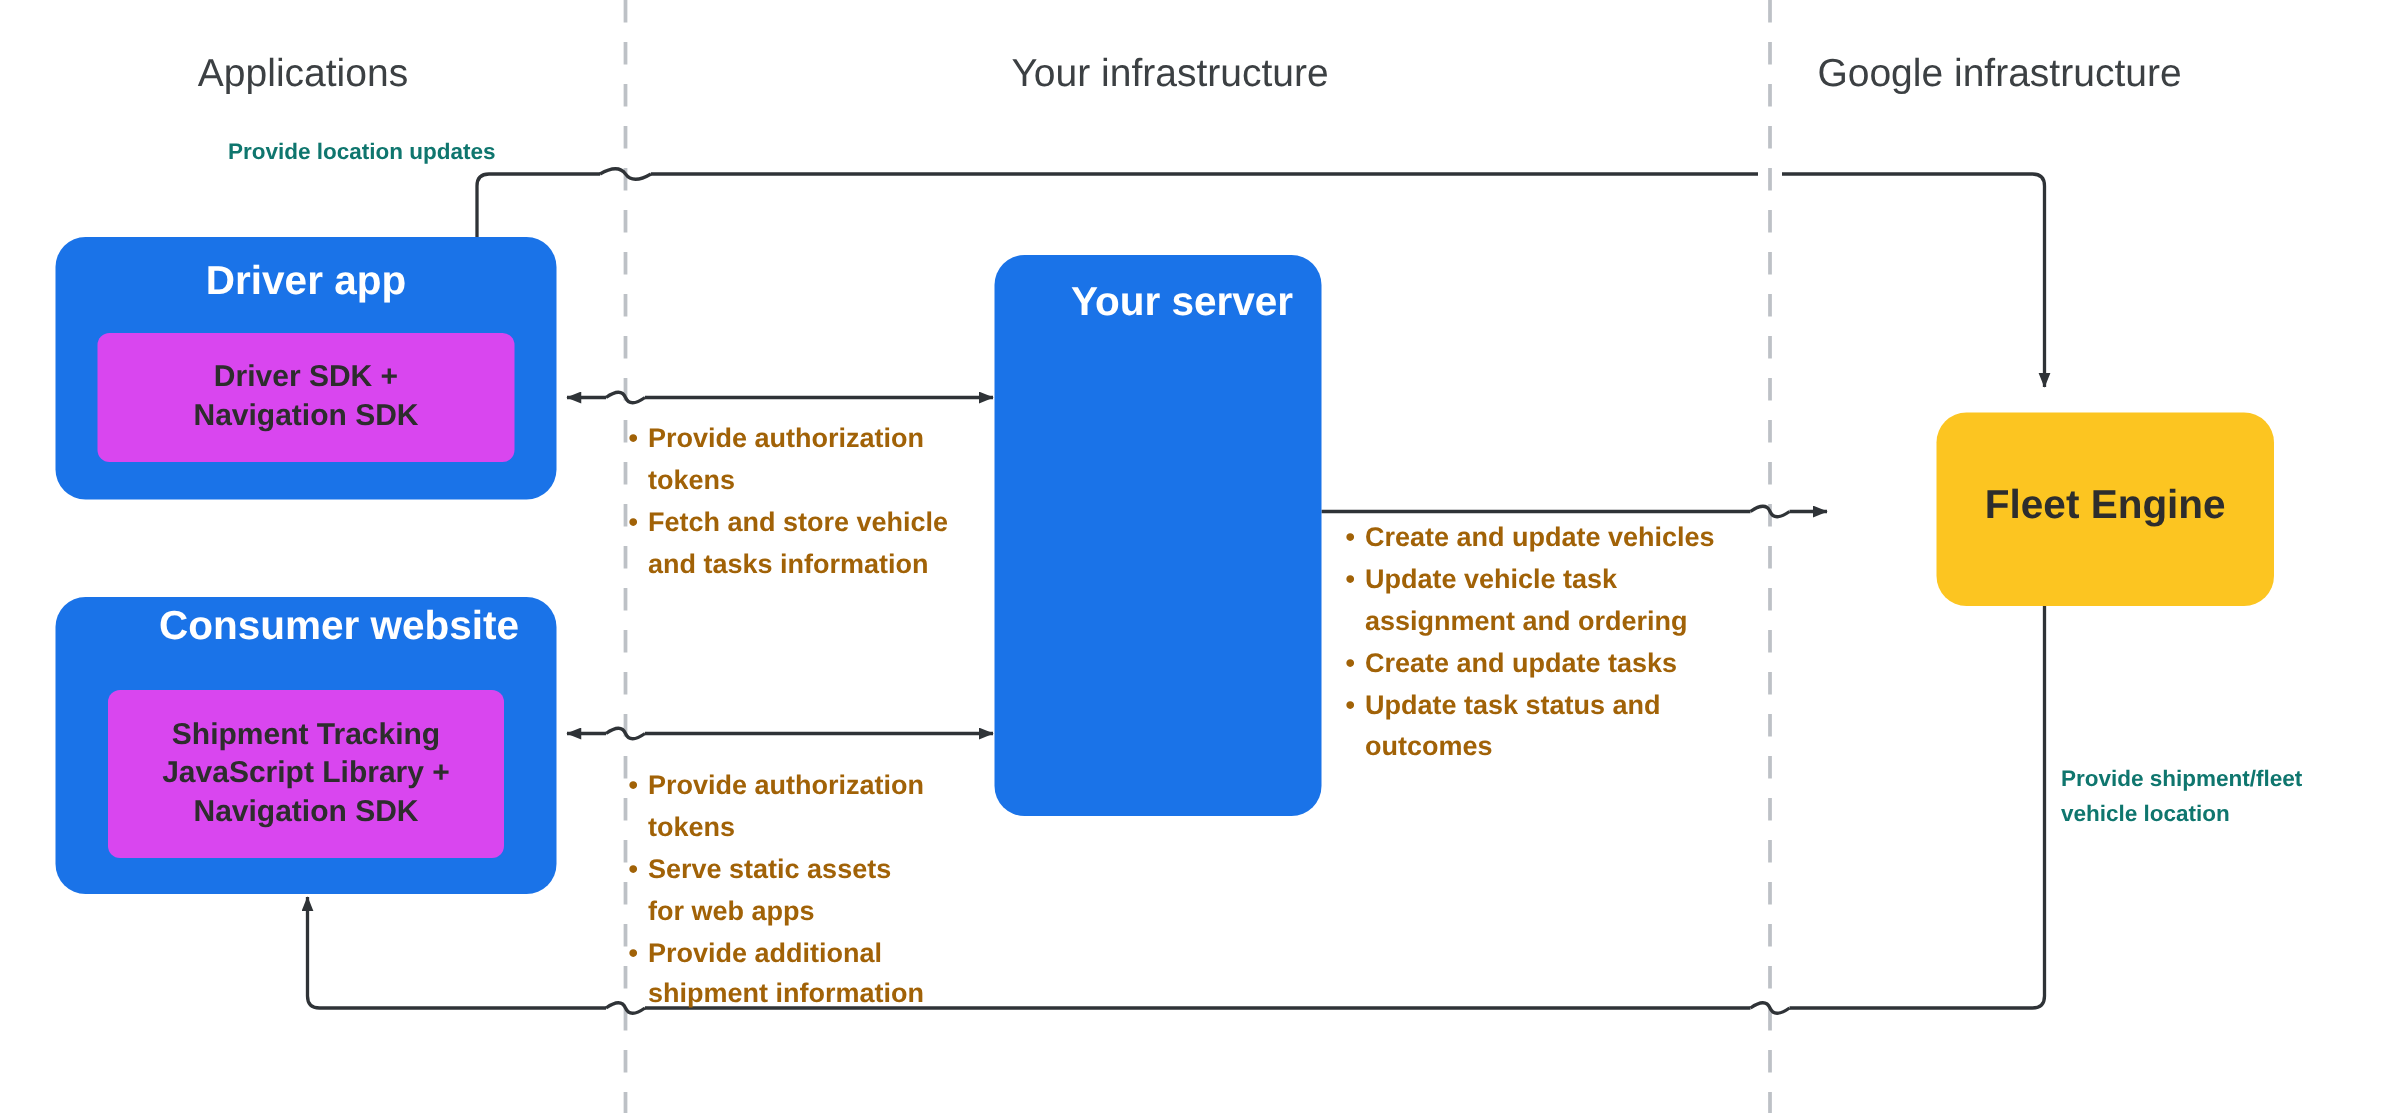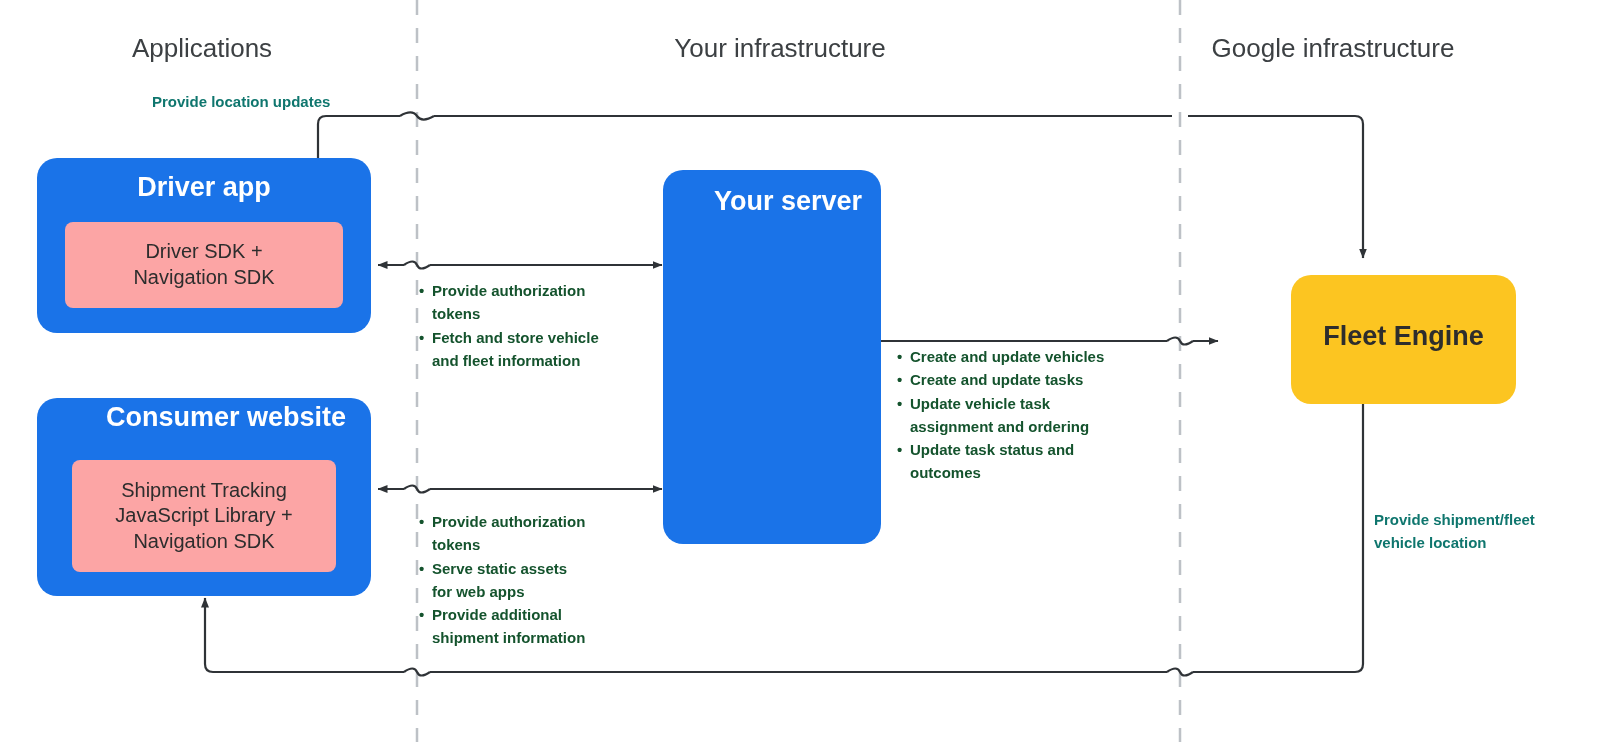--- a/index.html
+++ b/index.html
@@ -48,42 +48,42 @@
     white-space: nowrap;
   }
   .node-title-dark {
     color: #2d2d2d;
     font-weight: bold;
     text-align: center;
   }
   .inner-yellow {
     position: absolute;
     border-radius: 8px;
-    background: #fca5a5;
+    background: #d946ef;
     display: flex;
     align-items: center;
     justify-content: center;
     color: #2d2d2d;
-    font-weight: normal;
+    font-weight: bold;
     text-align: center;
     line-height: 1.28;
   }
   .edge-label {
     position: absolute;
     font-size: 15px;
     font-weight: bold;
     color: #0f766e;
     line-height: 1.5;
     white-space: nowrap;
   }
   .bullets {
     position: absolute;
-    font-size: 15px;
+    font-size: 18px;
     font-weight: bold;
-    color: #14532d;
+    color: #a16207;
     line-height: 1.55;
   }
   .bullets div {
     position: relative;
     padding-left: 13px;
     white-space: pre-line;
   }
   .bullets div::before {
     content: "\2022";
     position: absolute;
@@ -153,35 +153,35 @@
 <div class="node node-yellow" style="left:1258px; top:275px; width:225px; height:129px;margin-left:33px;">
   <div class="node-title-dark" style="position:absolute; left:0; top:46px; width:100%; font-size:27px;">Fleet Engine</div>
 </div>
 
 <div class="edge-label" style="left:152px; top:91px;">Provide location updates</div>
 
 <div class="bullets" style="left:419px; top:279px; width:240px;">
   <div>Provide authorization
 tokens</div>
   <div>Fetch and store vehicle
-and fleet information</div>
+and tasks information</div>
 </div>
 
 <div class="bullets" style="left:419px; top:510px; width:240px;">
   <div>Provide authorization
 tokens</div>
   <div>Serve static assets
 for web apps</div>
   <div>Provide additional
 shipment information</div>
 </div>
 
 <div class="bullets" style="left:897px; top:345px; width:270px;">
   <div>Create and update vehicles</div>
-  <div>Create and update tasks</div>
   <div>Update vehicle task
 assignment and ordering</div>
+  <div>Create and update tasks</div>
   <div>Update task status and
 outcomes</div>
 </div>
 
 <div class="edge-label" style="left:1374px; top:509px; white-space:pre-line;">Provide shipment/fleet
 vehicle location</div>
 
 </body></html>

